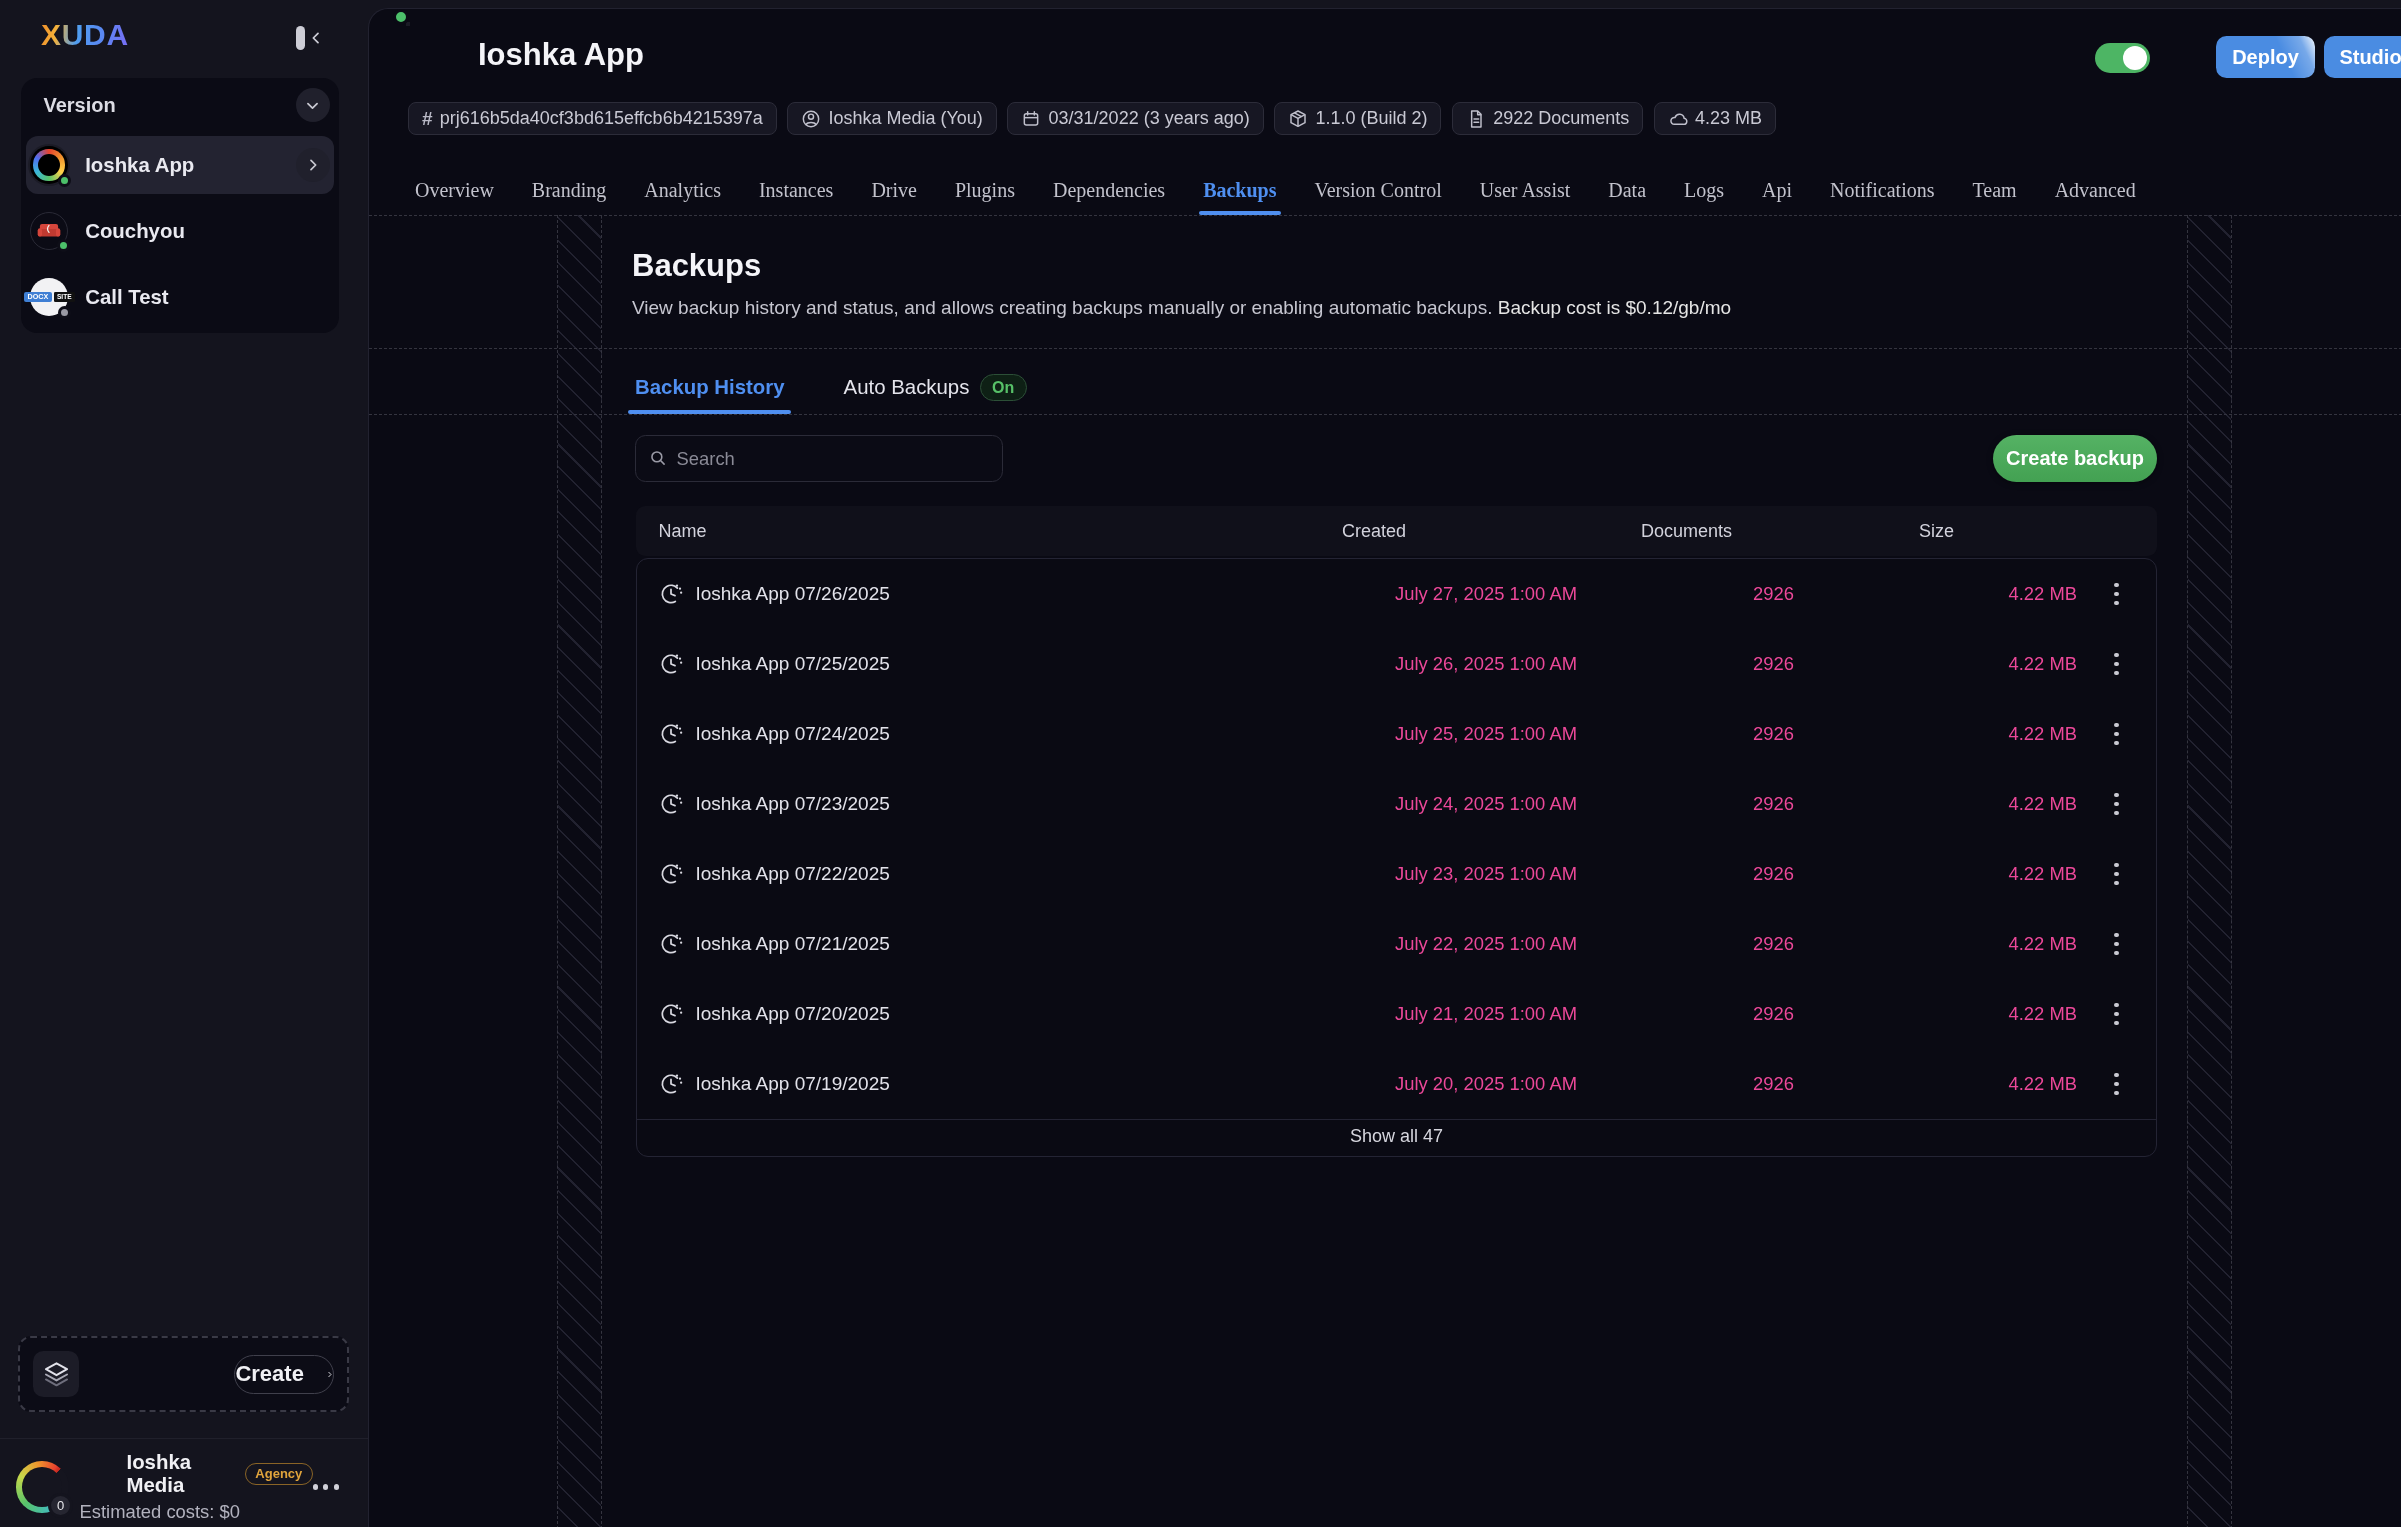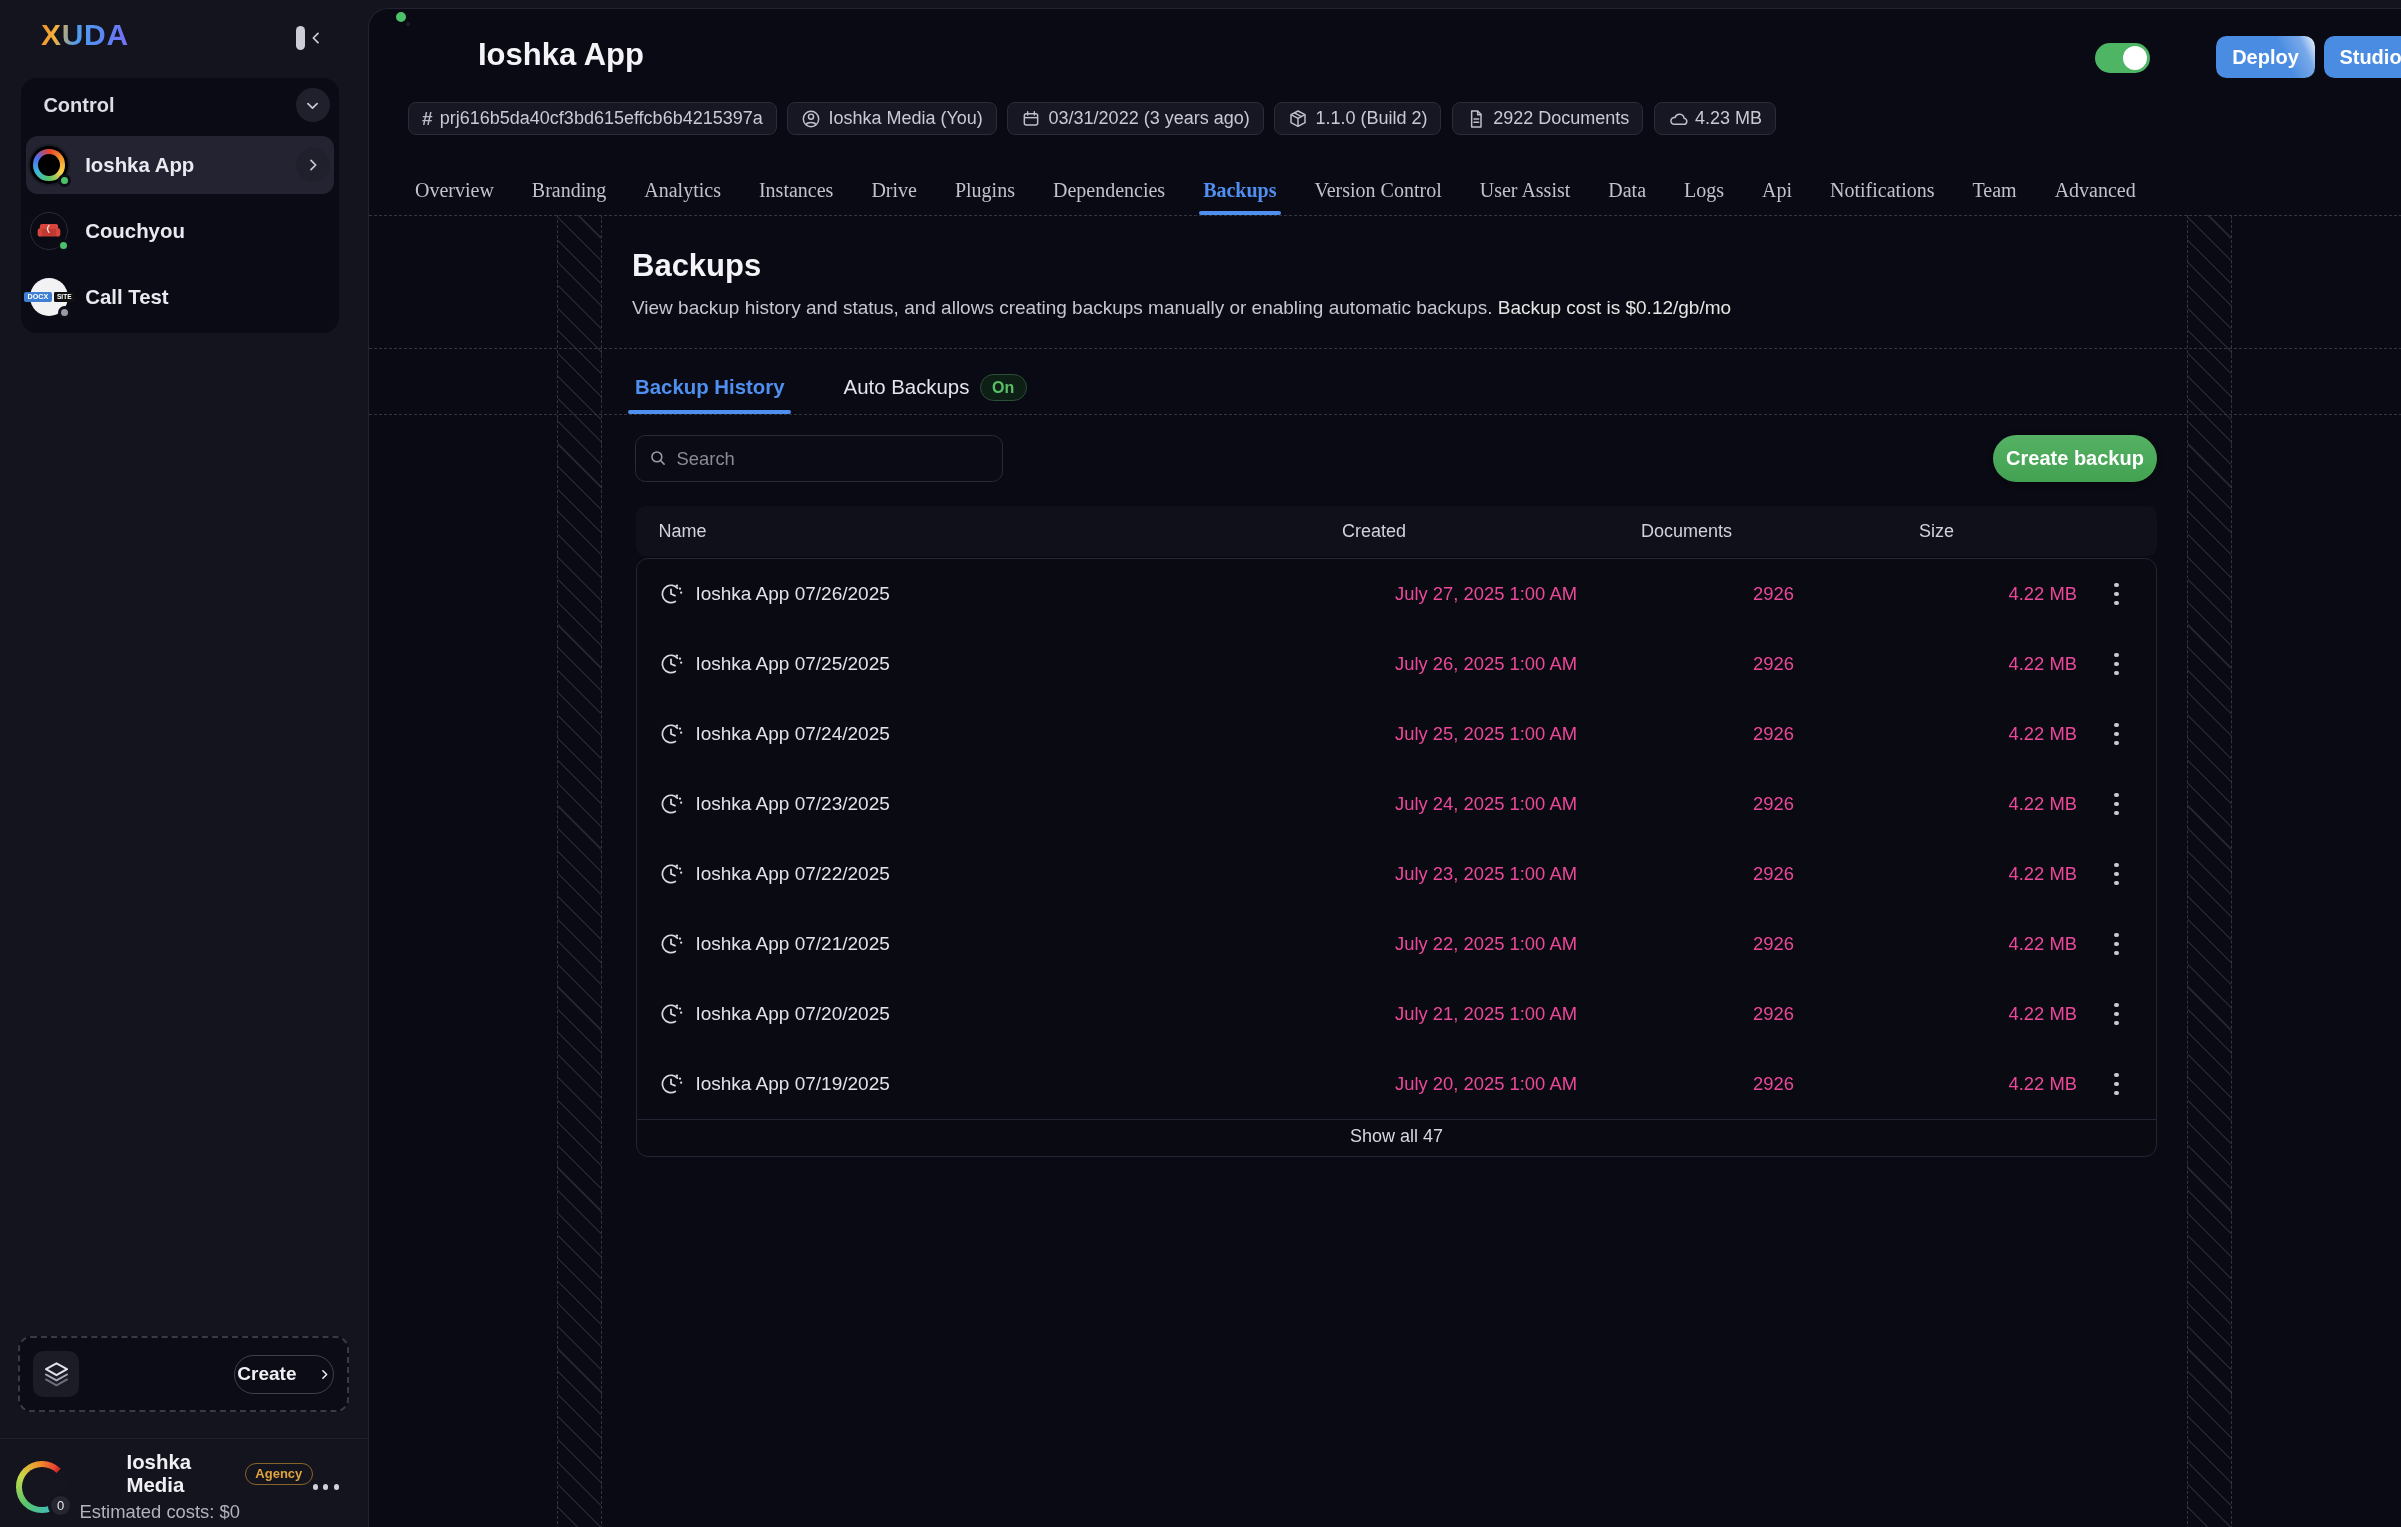--- a/index.html
+++ b/index.html
@@ -30,21 +30,21 @@
   .status-dot.online { background:#4cc06a; }
   .status-dot.offline { background:#9a9aa4; }
   .proj-label { font-size:20.4px; font-weight:600; color:#e9e9f0; flex:1; }
   .outline-circle { border:1.3px solid #2a2a36; background:transparent; display:flex; align-items:center; justify-content:center; }
   .docx-circle { background:#f2f2f4; display:flex; flex-direction:row; align-items:center; justify-content:center; gap:1.3px; }
   .docx-chip { background:#3f7fd4; color:#fff; font-size:7.2px; font-weight:700; padding:1.3px 4px; border-radius:2px; line-height:1; }
   .site-chip { background:#111; color:#fff; font-size:6.6px; font-weight:700; padding:1.3px 3.3px; border-radius:1.3px; line-height:1; }
 
   .create-card { position:absolute; left:18.4px; top:1336px; width:331px; height:76px; border:2px dashed #3a3a46; border-radius:13px; background:#0c0c16; display:flex; align-items:center; padding:0 13px; }
   .layers-tile { width:46px; height:46px; border-radius:10.5px; background:#1c1c27; display:flex; align-items:center; justify-content:center; }
-  .create-btn { margin-left:auto; width:100px; height:39px; border:1.3px solid #40404c; border-radius:20px; background:transparent; color:#f0f0f4; font-size:19px; font-weight:600; display:flex; align-items:center; justify-content:center; gap:22px; cursor:pointer; font-family:inherit; }
+  .create-btn { margin-left:auto; width:100px; height:39px; border:1.3px solid #40404c; border-radius:20px; background:transparent; color:#f0f0f4; font-size:22px; font-weight:600; display:flex; align-items:center; justify-content:center; gap:22px; cursor:pointer; font-family:inherit; }
 
   .sidebar-divider { position:absolute; left:0; top:1438px; width:368px; height:1.3px; background:#20202b; }
   .user-row { position:absolute; left:0; top:1447px; width:368px; height:80px; display:flex; align-items:center; padding-left:15px; cursor:pointer; }
   .avatar { position:relative; width:54px; height:54px; border-radius:50%; background:#15151f; flex:none; }
   .avatar::before { content:""; position:absolute; inset:1.3px; border-radius:50%;
       background:conic-gradient(from 135deg,#3bb7d8,#58c46a 25%,#c7d84a 45%,#f0952d 60%,#e8432e 72%,#c22720 75%,transparent 75%); }
   .avatar::after { content:""; position:absolute; inset:7.2px; border-radius:50%; background:#15151f; }
   .avatar-count { position:absolute; right:-4px; bottom:-4px; width:25px; height:25px; border-radius:50%; background:#262631; border:3.3px solid #14141e; color:#e6e6ea; font-size:13px; display:flex; align-items:center; justify-content:center; z-index:2; }
   .user-meta { margin-left:10.5px; }
   .user-line1 { display:flex; align-items:center; gap:9.2px; }
@@ -125,21 +125,21 @@
     <div class="logo">XUDA</div>
     <button class="collapse-btn">
       <span class="collapse-pill"></span>
       <svg width="16" height="16" viewBox="0 0 24 24">
           <polyline points="15,5 8,12 15,19" fill="none" stroke="#cdcdd6" stroke-width="2.6" stroke-linecap="round" stroke-linejoin="round"></polyline>
         </svg>
     </button>
 
     <div class="projects-card">
       <div class="projects-header">
-        <span>Control</span>
+        <span>Version</span>
         <button class="circle-btn">
           <svg width="17" height="17" viewBox="0 0 26 26">
               <polyline points="6,10 13,17 20,10" fill="none" stroke="#c9c9d2" stroke-width="2.6" stroke-linecap="round" stroke-linejoin="round"></polyline>
             </svg>
         </button>
       </div>
 
       <div class="project-item selected">
         <div class="pi-content">
           <span class="proj-icon ring-icon">

